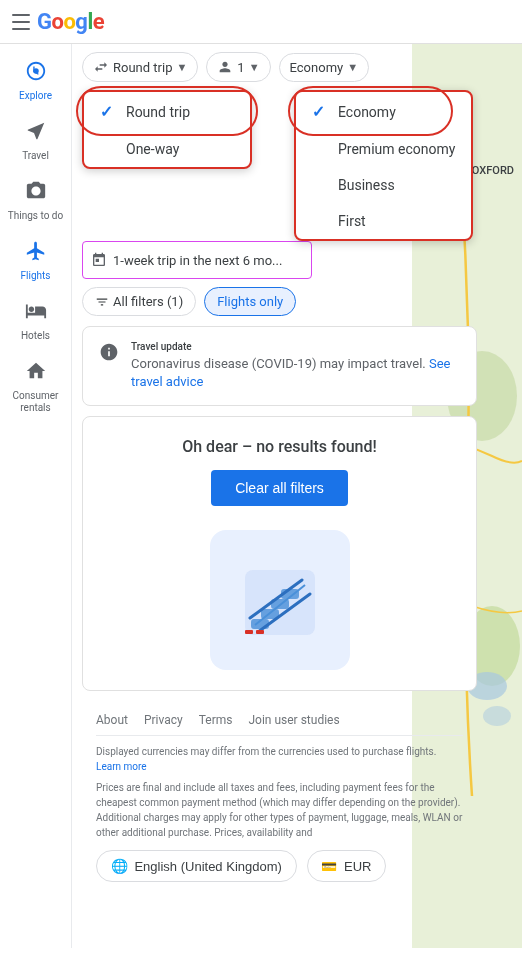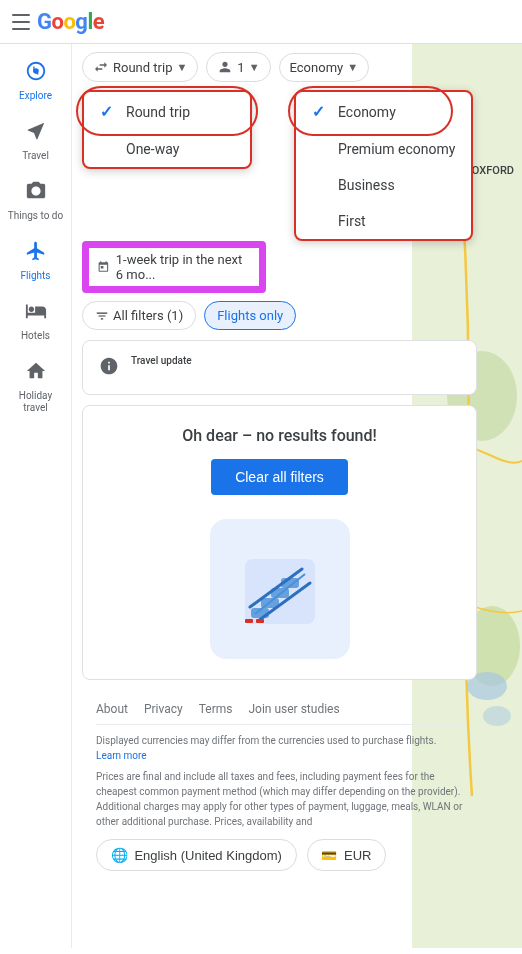--- a/index.html
+++ b/index.html
@@ -185,27 +185,27 @@
       border-radius: 25px;
       pointer-events: none;
       z-index: 60;
     }
 
     
     .week-trip-row {
       display: flex;
       align-items: center;
       gap: 6px;
-      padding: 4px 8px;
+      padding: 10px 8px;
       font-size: 13px;
       color: #3c4043;
-      border: 7px solid #d946ef;
+      border: 1px solid #d946ef;
       border-radius: 4px;
       margin-bottom: 8px;
-      width: 184px;
+      width: 230px;
       cursor: pointer;
     }
 
     
     .filters-row {
       display: flex;
       align-items: center;
       gap: 8px;
       margin-bottom: 10px;
     }
@@ -449,21 +449,21 @@
       </div>
       <div class="sidebar-label">Hotels</div>
     </div>
 
     <div class="sidebar-item">
       <div class="sidebar-icon">
         <svg width="22" height="22" viewBox="0 0 24 24" fill="#5f6368">
             <path d="M10 20v-6h4v6h5v-8h3L12 3 2 12h3v8z"></path>
           </svg>
       </div>
-      <div class="sidebar-label">Holiday travel</div>
+      <div class="sidebar-label">Consumer rentals</div>
     </div>
 
   </div>
 
   <div class="content-area">
 
     <div class="map-bg">
       <svg class="map-roads" viewBox="0 0 110 600" xmlns="http://www.w3.org/2000/svg">
         <rect width="110" height="600" fill="#e8f0d8"></rect>
 
@@ -561,20 +561,24 @@
 
       <div class="card">
         <div class="travel-update">
           <div class="info-icon">
             <svg width="20" height="20" viewBox="0 0 24 24" fill="#5f6368">
                 <path d="M12 2C6.48 2 2 6.48 2 12s4.48 10 10 10 10-4.48 10-10S17.52 2 12 2zm1 15h-2v-6h2v6zm0-8h-2V7h2v2z"></path>
               </svg>
           </div>
           <div>
             <div class="travel-update-title">Travel update</div>
+            <div class="travel-update-body">
+              <span>Coronavirus disease (COVID-19) may impact travel.</span>
+              <a class="travel-link">See travel advice</a>
+            </div>
           </div>
         </div>
       </div>
 
       <div class="no-results-card card">
         <div class="no-results-title">Oh dear – no results found!</div>
         <button class="clear-btn">Clear all filters</button>
         
         <div class="escalator-container">
           <div class="escalator-bg">

